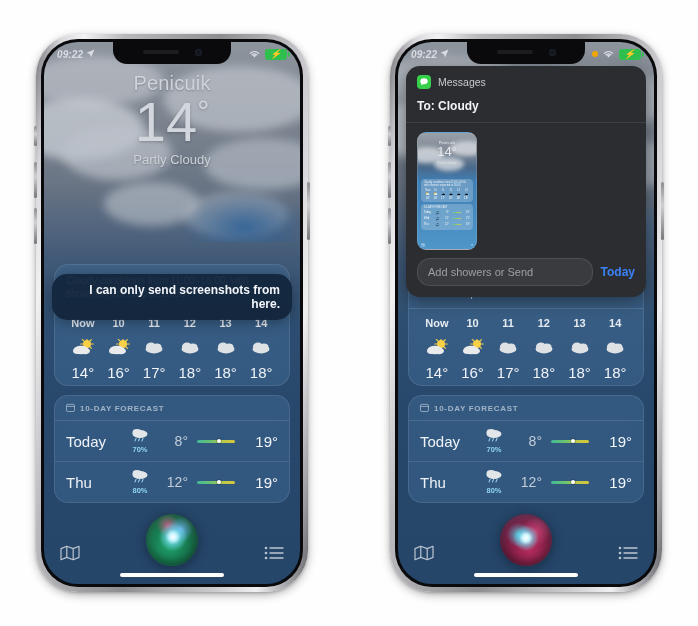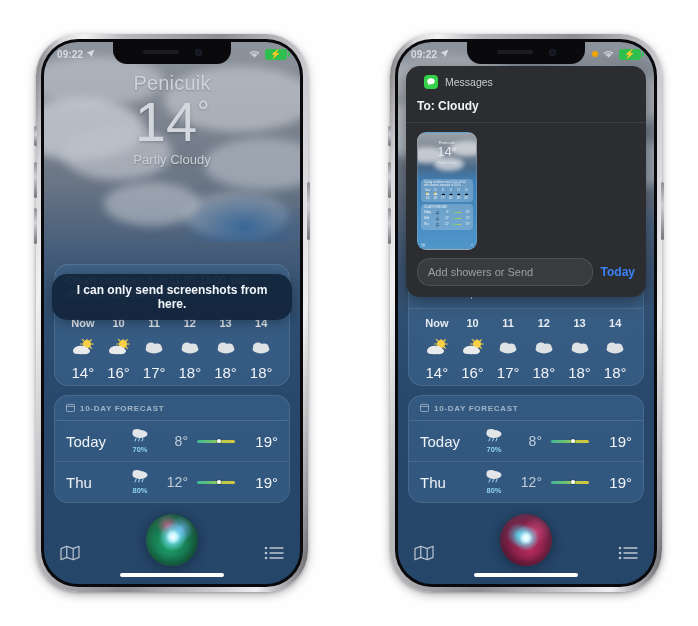--- a/index.html
+++ b/index.html
@@ -81,20 +81,21 @@
 
   
   .statusbar {
     position: absolute; top: 0; left: 0; right: 0; height: 24px;
     z-index: 35;
     display: flex; align-items: center;
     padding: 0 13px;
     font-size: 10px; font-weight: bold;
     color: #d9dde2;
     letter-spacing: .1px;
+    font-style: italic;
   }
   .sb-left { display:flex; align-items:center; gap:3px; width: 70px;}
   .sb-right{ display:flex; align-items:center; gap:4px; margin-left:auto;}
   .mic-dot { width:6px;height:6px;border-radius:50%;background:#f0a500; }
   .wifi-ic svg { display:block; }
   .battery {
     width: 22px; height: 11px; border-radius: 3px;
     background: #2fbf4e; position: relative;
     display:flex; align-items:center; justify-content:center;
   }
@@ -179,21 +180,21 @@
   .siri-banner {
     position:absolute; left: 8px; right: 8px; z-index: 25;
     background: rgba(17,36,58,.93);
     border-radius: 15px;
     padding: 9px 12px;
     text-align:center;
     color:#f3f6fa;
     font-size: 12px; font-weight: 600;
     box-shadow: 0 2px 14px rgba(0,0,0,.35);
   }
-  .banner-left  { top: 232px; }
+  .banner-left  { top: 232px; text-align: right; }
   .banner-right { top: 246px; }
 
   
   .tabbar { position:absolute; left:0; right:0; bottom: 0; height: 48px; z-index: 20;
             display:flex; align-items:center; justify-content:space-between;
             padding: 0 16px 10px; }
   .tab-ic { opacity: .85; }
 
   .home-ind { position:absolute; bottom: 7px; left:50%; transform:translateX(-50%);
               width: 104px; height: 4px; border-radius: 3px; background:#ffffff; z-index: 30; }
@@ -223,21 +224,21 @@
   }
 
   
   .msg-sheet {
     position:absolute; top: 24px; left: 8px; right: 8px; z-index: 26;
     background: #2b2d31;
     border-radius: 14px;
     overflow: hidden;
     box-shadow: 0 4px 18px rgba(0,0,0,.45);
   }
-  .msg-head { display:flex; align-items:center; gap:7px; padding: 9px 18px 6px; }
+  .msg-head { display:flex; align-items:center; gap:7px; padding: 9px 11px 6px; }
   .msg-app-ic { width: 14px; height: 14px; border-radius: 4px; background:#37d04a;
                 display:flex;align-items:center;justify-content:center; }
   .msg-app-lbl { font-size: 10.5px; color:#c7cace; font-weight:400; }
   .msg-to { padding: 4px 11px 9px; font-size: 12px; font-weight: 700; color:#f2f4f6;
             border-bottom: .5px solid rgba(255,255,255,.09); }
   .msg-body { padding: 9px 11px 8px; }
   .thumb {
     width: 60px; height: 118px; border-radius: 9px; overflow: hidden;
     border: .5px solid rgba(255,255,255,.12); position: relative;
     background: linear-gradient(180deg,#98a0a9 0%,#7f8994 16%,#4a6a8c 30%,#3f7fb5 42%,#4f96c9 100%);

